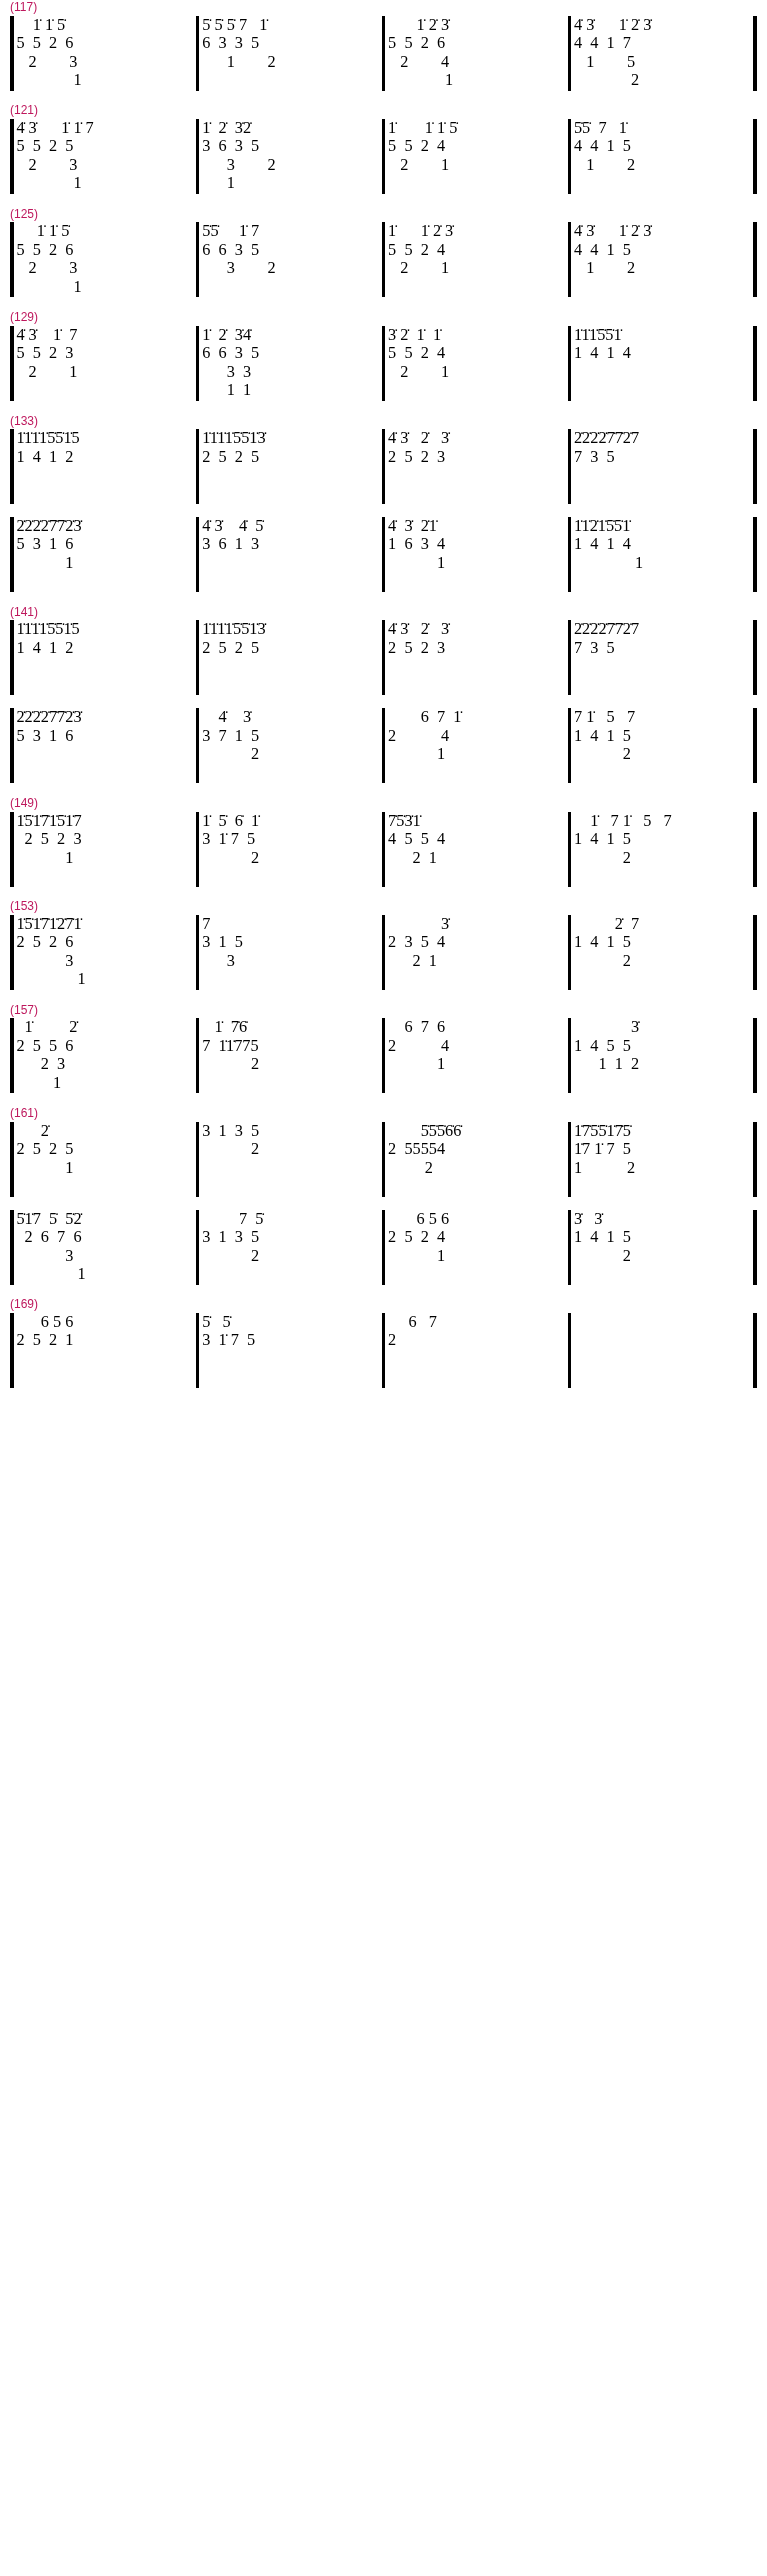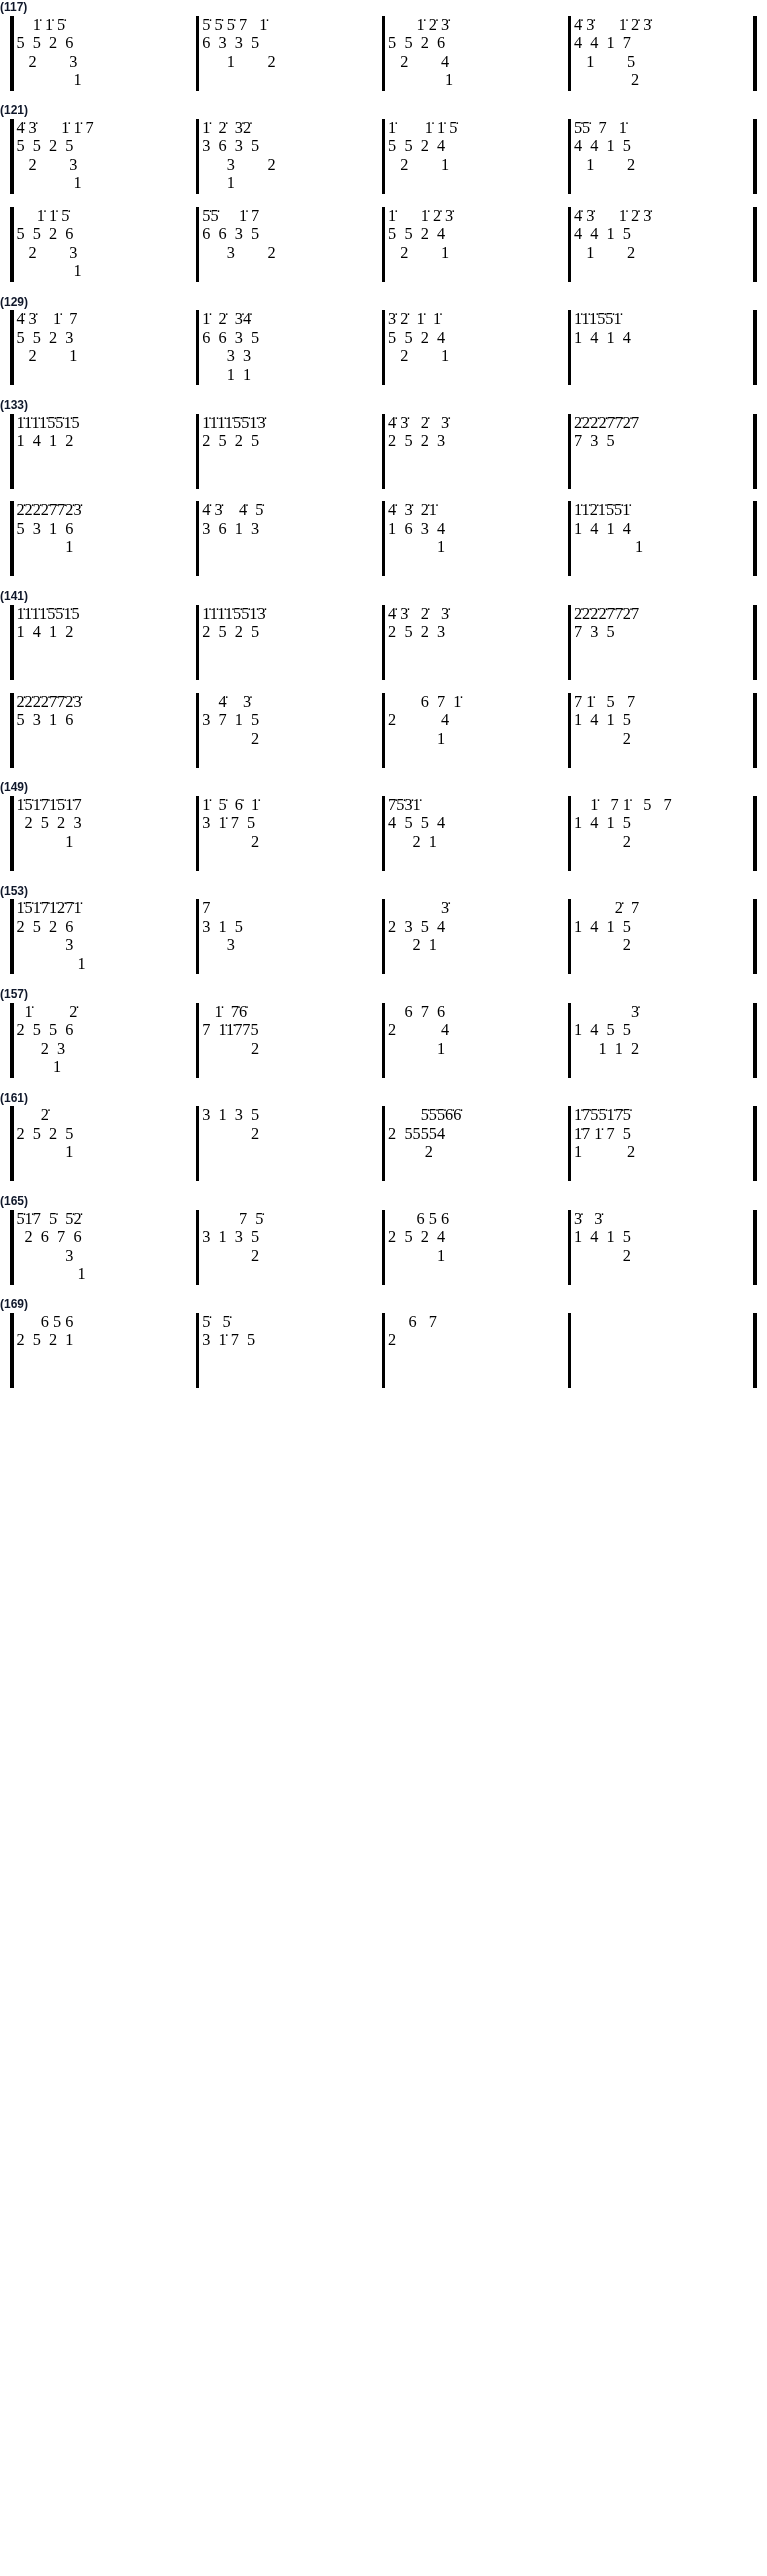--- a/index.html
+++ b/index.html
@@ -14,24 +14,24 @@
     box-sizing:border-box;
   }
   .system{
     position:relative;
     margin:0 0 12.8px 0;
     padding:0 0 0 0;
   }
   .measure-number{
     font-family:"Liberation Sans", sans-serif;
     font-size:12px;
-    color:#0f172a;
+    color:#be185d;
+    padding-left:10px;
     height:15.6px;
     line-height:15.6px;
-    font-weight:bold;
   }
   .staff{
     display:flex;
     flex-direction:row;
     align-items:stretch;
     margin-left:10px;
     margin-right:10px;
     height:75px;
   }
   .barline{
@@ -123,20 +123,21 @@
         <div class="bar">
           <div class="row">5̇5̇  7   1̇</div>
           <div class="row">4  4  1  5</div>
           <div class="row">   1        2</div>
           <div class="row"></div>
         </div>
         <div class="barline"></div>
       </div>
     </div>
     <div class="system">
+      <div class="measure-number">(125)</div>
       <div class="staff">
         <div class="barline"></div>
         <div class="bar">
           <div class="row">     1̇ 1̇ 5̇</div>
           <div class="row">5  5  2  6</div>
           <div class="row">   2        3</div>
           <div class="row">              1</div>
         </div>
         <div class="barline"></div>
         <div class="bar">
@@ -460,21 +461,20 @@
         <div class="bar">
           <div class="row">1̇7̇5̇5̇1̇7̇5̇</div>
           <div class="row">1̇7 1̇ 7  5</div>
           <div class="row">1           2</div>
           <div class="row"></div>
         </div>
         <div class="barline"></div>
       </div>
     </div>
     <div class="system">
-      <div class="measure-number">(165)</div>
       <div class="staff">
         <div class="barline"></div>
         <div class="bar">
           <div class="row">5̇1̇7  5̇  5̇2̇</div>
           <div class="row">  2  6  7  6</div>
           <div class="row">            3</div>
           <div class="row">               1</div>
         </div>
         <div class="barline"></div>
         <div class="bar">

